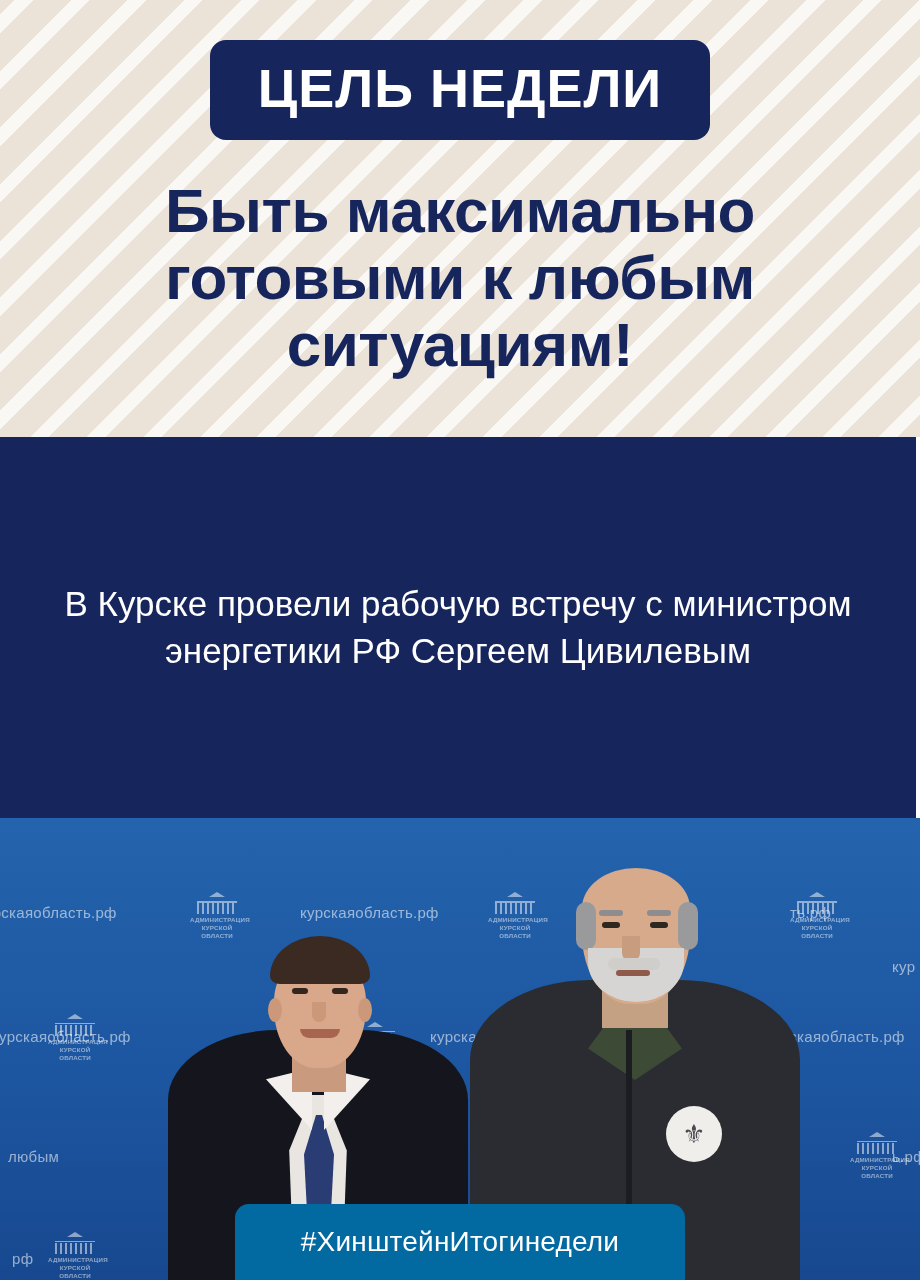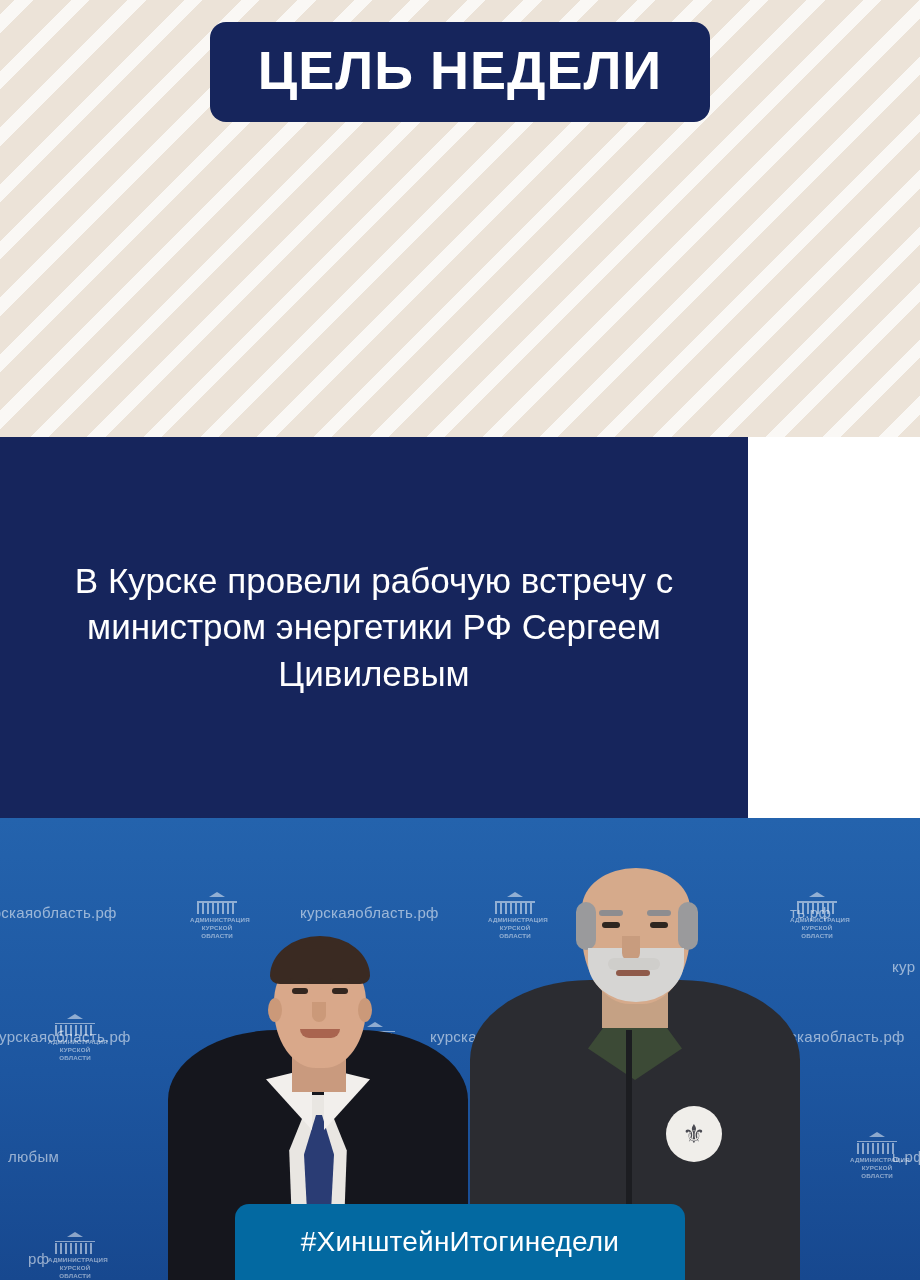--- a/index.html
+++ b/index.html
@@ -40,21 +40,21 @@
   }
   .top-inner {
     position: relative;
     width: 100%;
     height: 100%;
     display: flex;
     flex-direction: column;
     align-items: center;
   }
   .badge {
-    margin-top: 22px;
+    margin-top: 40px;
     background: #16255c;
     color: #ffffff;
     border-radius: 16px;
     padding: 21px 48px 25px 48px;
     font-size: 54px;
     font-weight: bold;
     letter-spacing: 1px;
     line-height: 1;
     text-align: center;
     white-space: nowrap;
@@ -67,21 +67,21 @@
     line-height: 1.08;
     text-align: center;
     width: 780px;
     letter-spacing: -0.5px;
   }
 
   
   .mid-section {
     position: absolute;
     left: 0; top: 437px;
-    width: 748px;
+    width: 916px;
     height: 381px;
     background: #16255c;
     color: #ffffff;
     display: flex;
     flex-direction: column;
     align-items: center;
     justify-content: center;
     padding: 0 50px;
   }
   .mid-para {
@@ -348,20 +348,21 @@
 </style>
 </head>
 <body>
 
 <div class="poster">
 
   <div class="top-section">
     <div class="stripes"></div>
     <div class="top-inner">
       <div class="badge">ЦЕЛЬ НЕДЕЛИ</div>
+      <div class="headline">Быть максимально готовыми к любым ситуациям!</div>
     </div>
   </div>
 
   <div class="mid-section">
     <div class="mid-para">В Курске провели рабочую встречу с министром энергетики РФ Сергеем Цивилевым</div>
   </div>
 
   <div class="photo-section">
     <div class="backdrop">
 
@@ -369,21 +370,21 @@
       <span class="wm" style="left:300px; top:86px;">курскаяобласть.рф</span>
       <span class="wm" style="left:790px; top:86px;">ть.рф</span>
 
       <span class="wm" style="left:-8px; top:210px;">курскаяобласть.рф</span>
       <span class="wm" style="left:430px; top:210px;">курская</span>
       <span class="wm" style="left:766px; top:210px;">курскаяобласть.рф</span>
 
       <span class="wm" style="left:8px; top:330px;">любым</span>
       <span class="wm" style="left:892px; top:330px;">ь.рф</span>
       <span class="wm" style="left:892px; top:140px;">кур</span>
-      <span class="wm" style="left:28px; top:432px;">рф</span>
+      <span class="wm" style="left:12px; top:432px;">рф</span>
 
       <div class="crest" style="left:190px; top:78px;">
         <span class="bldg"></span>
         <span>АДМИНИСТРАЦИЯ</span>
         <span>КУРСКОЙ ОБЛАСТИ</span>
       </div>
       <div class="crest" style="left:488px; top:78px;">
         <span class="bldg"></span>
         <span>АДМИНИСТРАЦИЯ</span>
         <span>КУРСКОЙ ОБЛАСТИ</span>

